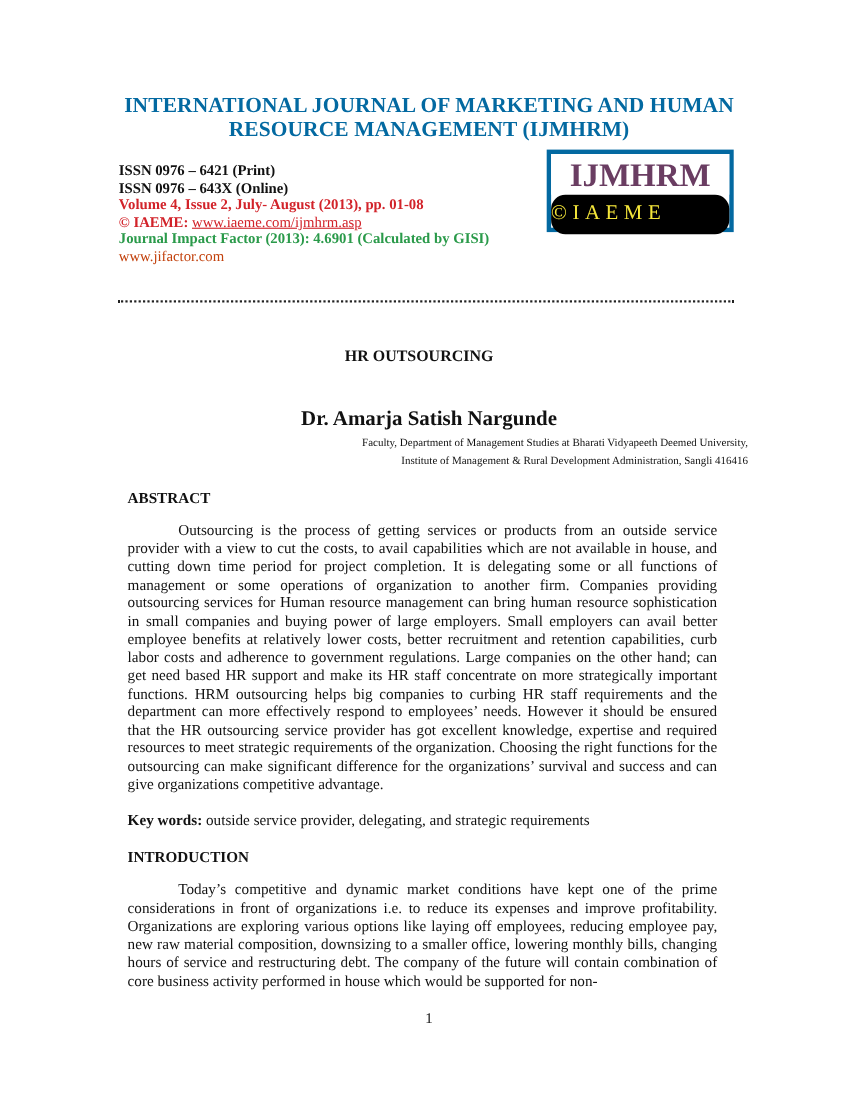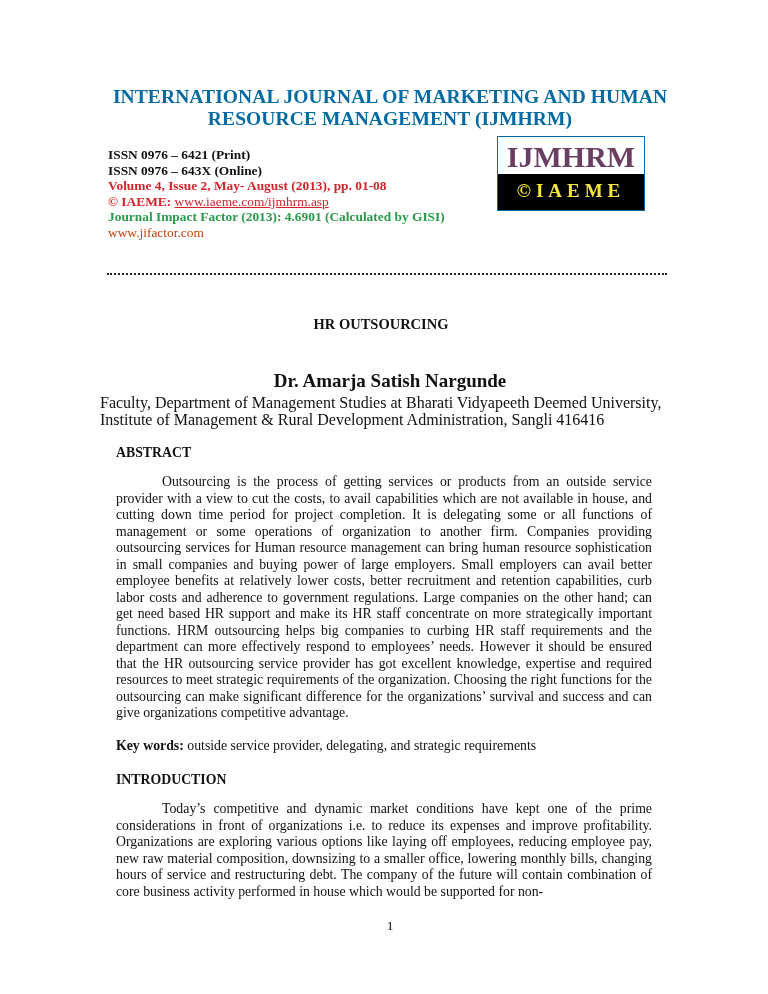--- a/index.html
+++ b/index.html
@@ -9,56 +9,56 @@
          text-align: center; font-weight: bold; font-size: 19.5px; line-height: 22px;
          color: #0369a1; letter-spacing: 0.1px; }
   .meta { position: absolute; left: 108px; top: 147px; font-weight: bold;
           font-size: 13.4px; line-height: 15.6px; }
   .meta div { white-space: nowrap; }
   .meta .black { color: #111; }
   .meta .red { color: #d2232a; }
   .meta .green { color: #2a9a4a; }
   .meta .url { font-weight: normal; text-decoration: underline; color: #d2232a; }
   .meta .url-green { font-weight: normal; color: #c2410c; }
-  .logo { position: absolute; left: 497px; top: 136px; width: 148px; height: 75px;
-          border: 1px solid #0369a1; box-sizing: border-box; }
+  .logo { position: absolute; left: 497px; top: 136px; width: 170px; height: 75px;
+          border: 4px solid #0369a1; box-sizing: border-box; }
   .logo .top { height: 37px; background: #fff; text-align: center;
                font-weight: bold; font-size: 30px; line-height: 40px; color: #6a3d62; }
-  .logo .bot { height: 36px; background: #000; text-align: center;
-               font-weight: bold; font-size: 19px; line-height: 34px; color: #f4e63a;
-               letter-spacing: 5px; }
+  .logo .bot { height: 36px; background: #000; text-align: left;
+               font-weight: normal; font-size: 19px; line-height: 34px; color: #f4e63a;
+               letter-spacing: 5px; border-radius: 13px; }
   .rule { position: absolute; left: 107px; width: 560px; top: 273px; height: 0;
           border-top: 2.5px dotted #222; }
   .paper-title { position: absolute; left: 91px; width: 580px; top: 316px;
                  text-align: center; font-weight: bold; font-size: 14.5px; }
   .author { position: absolute; left: 100px; width: 580px; top: 370px;
             text-align: center; font-weight: bold; font-size: 19px; }
   .affil { position: absolute; left: 100px; width: 580px; top: 395px;
-           text-align: left; font-size: 16px; line-height: 16.5px; }
+           text-align: right; font-size: 10px; line-height: 16.5px; }
   .h { position: absolute; left: 116px; font-weight: bold; font-size: 13.8px; }
   .para { position: absolute; left: 116px; width: 536px; font-size: 13.8px;
           line-height: 16.5px; text-align: justify; text-align-last: left; }
   .para .indent { display: inline-block; width: 46px; }
   .keywords { position: absolute; left: 116px; top: 738px; font-size: 13.8px; font-family: Liberation Serif, serif; }
   .keywords b { font-weight: bold; }
   .page-num { position: absolute; left: 100px; width: 580px; top: 918px;
               text-align: center; font-size: 13.5px; }
 </style>
 </head>
 <body>
 
 <div class="journal-title">
   <div>INTERNATIONAL JOURNAL OF MARKETING AND HUMAN</div>
   <div>RESOURCE MANAGEMENT (IJMHRM)</div>
 </div>
 
 <div class="meta">
   <div class="black">ISSN 0976 – 6421 (Print)</div>
   <div class="black">ISSN 0976 – 643X (Online)</div>
-  <div class="red">Volume 4, Issue 2, May- August (2013), pp. 01-08</div>
+  <div class="red">Volume 4, Issue 2, July- August (2013), pp. 01-08</div>
   <div class="red"><span>© IAEME: </span><span class="url">www.iaeme.com/ijmhrm.asp</span></div>
   <div class="green">Journal Impact Factor (2013): 4.6901 (Calculated by GISI)</div>
   <div class="url-green">www.jifactor.com</div>
 </div>
 
 <div class="logo">
   <div class="top">IJMHRM</div>
   <div class="bot">©IAEME</div>
 </div>
 

